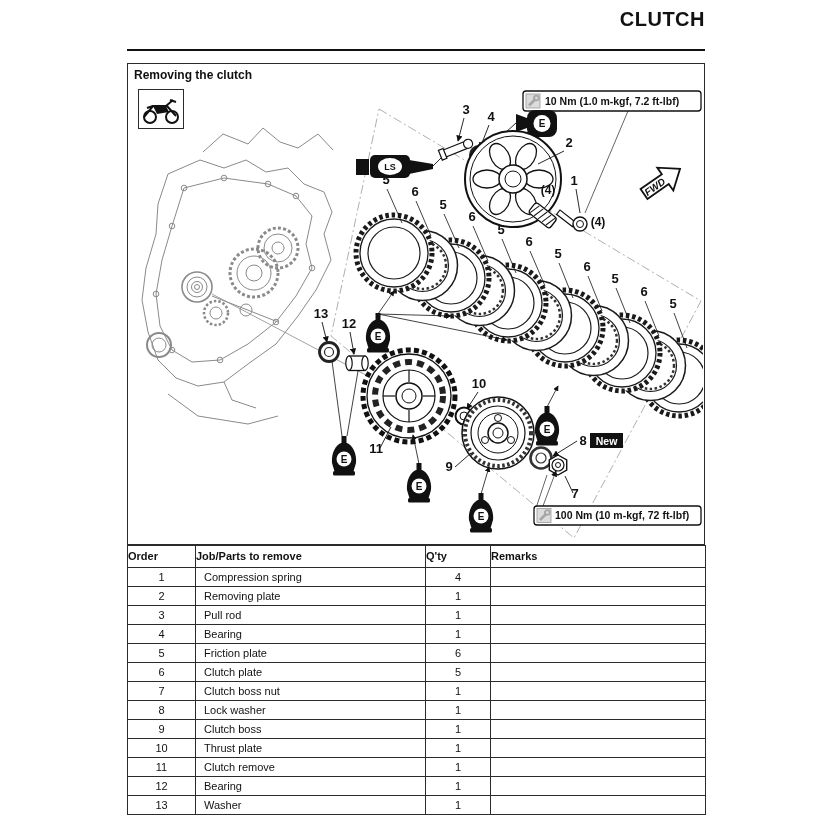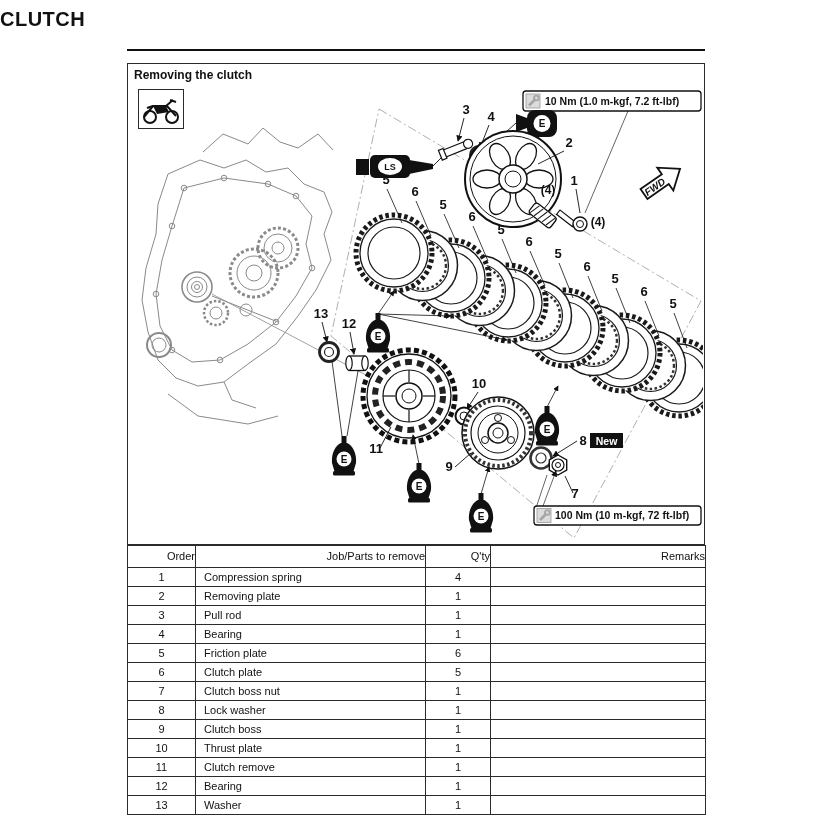--- a/index.html
+++ b/index.html
@@ -1,35 +1,35 @@
 <!DOCTYPE html>
 <html><head>
 <meta charset="utf-8">
 <style>
   html,body{margin:0;padding:0;}
   body{width:830px;height:830px;background:#ffffff;position:relative;
        font-family:"Liberation Sans","DejaVu Sans",sans-serif;color:#111;}
-  .page-title{position:absolute;top:8px;left:0;width:705px;
+  .page-title{position:absolute;top:8px;left:0;width:705px;text-align:right;
        font-size:20px;font-weight:bold;letter-spacing:.5px;}
   .rule{position:absolute;left:127px;top:49px;width:578px;height:2px;background:#111;}
   .diagram-box{position:absolute;left:127px;top:63px;width:578px;height:482px;
        border:1.5px solid #2b2b2b;box-sizing:border-box;background:#fff;padding-left:48px;}
   .section-heading{position:absolute;left:6px;top:4px;font-size:12px;font-weight:bold;}
   .moto-box{position:absolute;left:10px;top:25px;width:46px;height:40px;
        border:1.5px solid #2b2b2b;box-sizing:border-box;background:#fff;}
   .diagram-svg{position:absolute;left:0;top:0;}
   svg text{font-family:"Liberation Sans","DejaVu Sans",sans-serif;}
   .pn{font-size:13px;font-weight:bold;fill:#111;}
   .pnq{font-size:12px;font-weight:bold;fill:#111;}
   .callout-text{font-size:10.5px;font-weight:bold;fill:#111;}
   .parts-table{position:absolute;left:127px;top:545px;width:578px;
        border-collapse:collapse;table-layout:fixed;font-size:11px;}
   .parts-table th,.parts-table td{border:1px solid #2b2b2b;padding:0 0;height:18px;
        line-height:18px;overflow:hidden;white-space:nowrap;}
-  .parts-table thead th{height:21px;line-height:21px;font-weight:normal;text-align:right;
+  .parts-table thead th{height:21px;line-height:21px;font-weight:bold;text-align:left;
        border-width:1.5px;}
   .parts-table{border:1.5px solid #2b2b2b;}
   .parts-table td:nth-child(1){text-align:center;}
   .parts-table td:nth-child(2){padding-left:8px;text-align:left;}
   .parts-table td:nth-child(3){text-align:center;}
   .parts-table col.c-order{width:68px;} .parts-table col.c-job{width:230px;}
   .parts-table col.c-qty{width:65px;} .parts-table col.c-remarks{width:215px;}
 </style>
 </head>
 <body>

